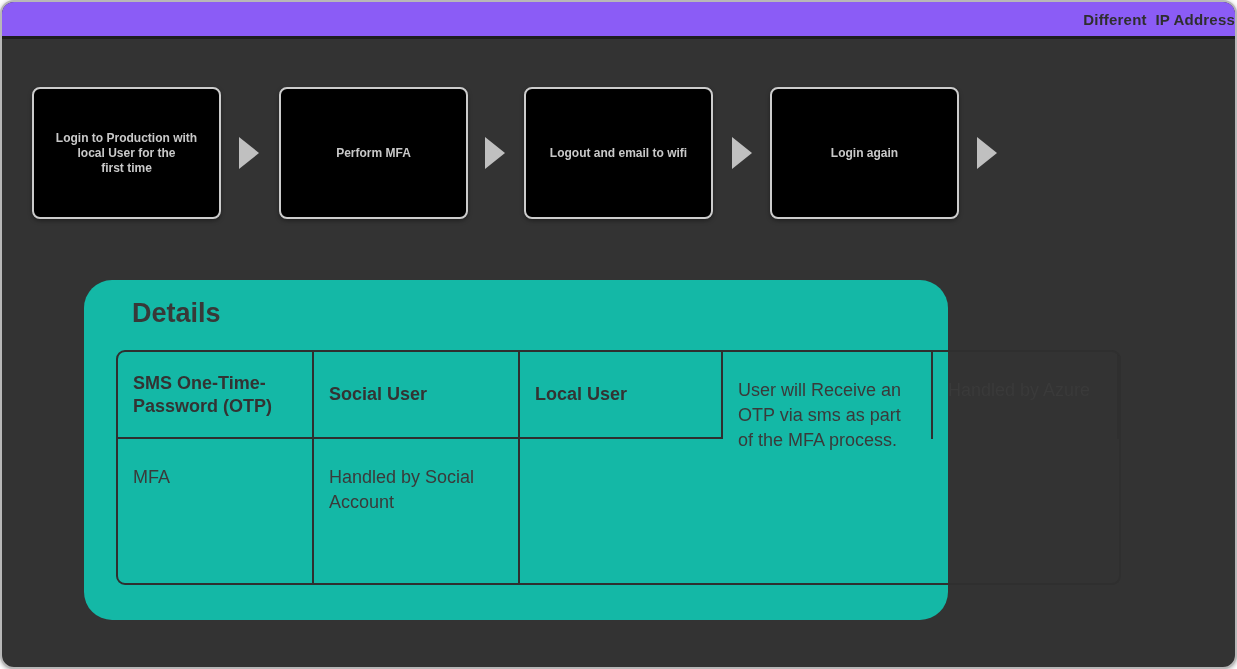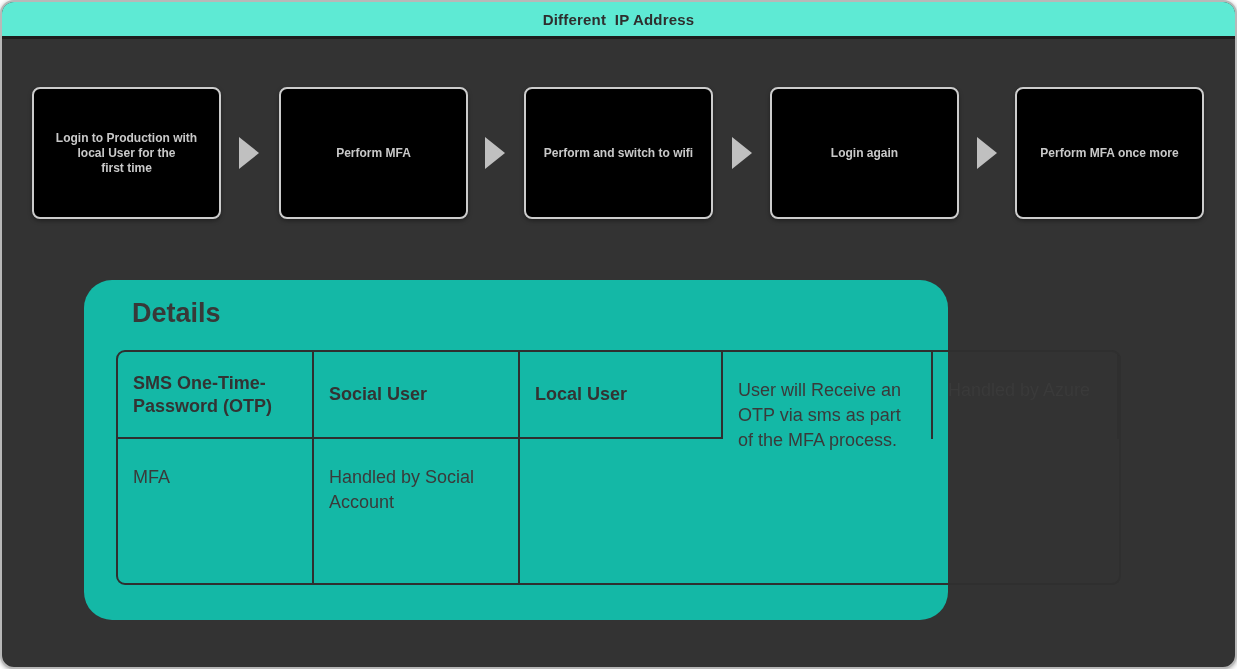--- a/index.html
+++ b/index.html
@@ -13,23 +13,23 @@
     border: 2px solid #b8b8b8;
     border-radius: 14px;
     overflow: hidden;
     box-shadow: 0 1px 4px rgba(0,0,0,0.35);
   }
 
   
   .titlebar {
     position: absolute; left: 0; top: 0; right: 0;
     height: 37px;
-    background: #5eead4;
+    background: #8b5cf6;
     border-bottom: 3px solid #1d1d1d;
-    display: flex; align-items: center; justify-content: center;
+    display: flex; align-items: center; justify-content: flex-end;
   }
   .titlebar-text {
     font-size: 15px; font-weight: bold; color: #2e2e2e;
     white-space: pre; letter-spacing: 0.2px;
   }
 
   
   .flow-box {
     position: absolute; top: 85px;
     width: 189px; height: 132px;
@@ -116,32 +116,29 @@
 first time</span>
   </div>
   <div class="flow-arrow apos-1"></div>
 
   <div class="flow-box pos-2">
     <span class="label">Perform MFA</span>
   </div>
   <div class="flow-arrow apos-2"></div>
 
   <div class="flow-box pos-3">
-    <span class="label">Perform and switch to wifi</span>
+    <span class="label">Logout and email to wifi</span>
   </div>
   <div class="flow-arrow apos-3"></div>
 
   <div class="flow-box pos-4">
     <span class="label">Login again</span>
   </div>
   <div class="flow-arrow apos-4"></div>
 
-  <div class="flow-box pos-5">
-    <span class="label">Perform MFA once more</span>
-  </div>
 
   <div class="details-panel">
     <div class="details-heading">Details</div>
 
     <div class="details-table">
       <div class="th">SMS One-Time-Password (OTP)</div>
       <div class="th">Social User</div>
       <div class="th">Local User</div>
 
       <div class="td">User will Receive an OTP via sms as part of the MFA process.</div>

